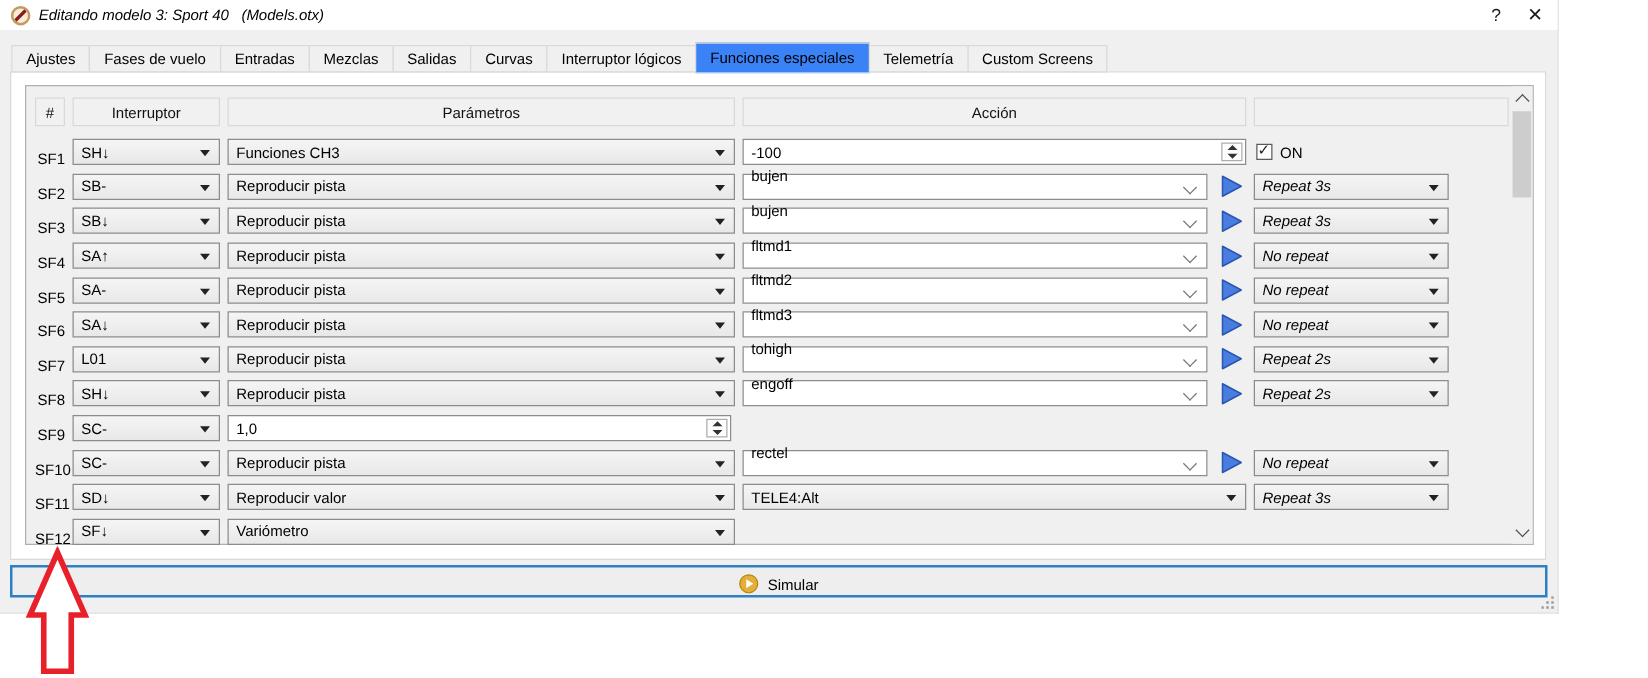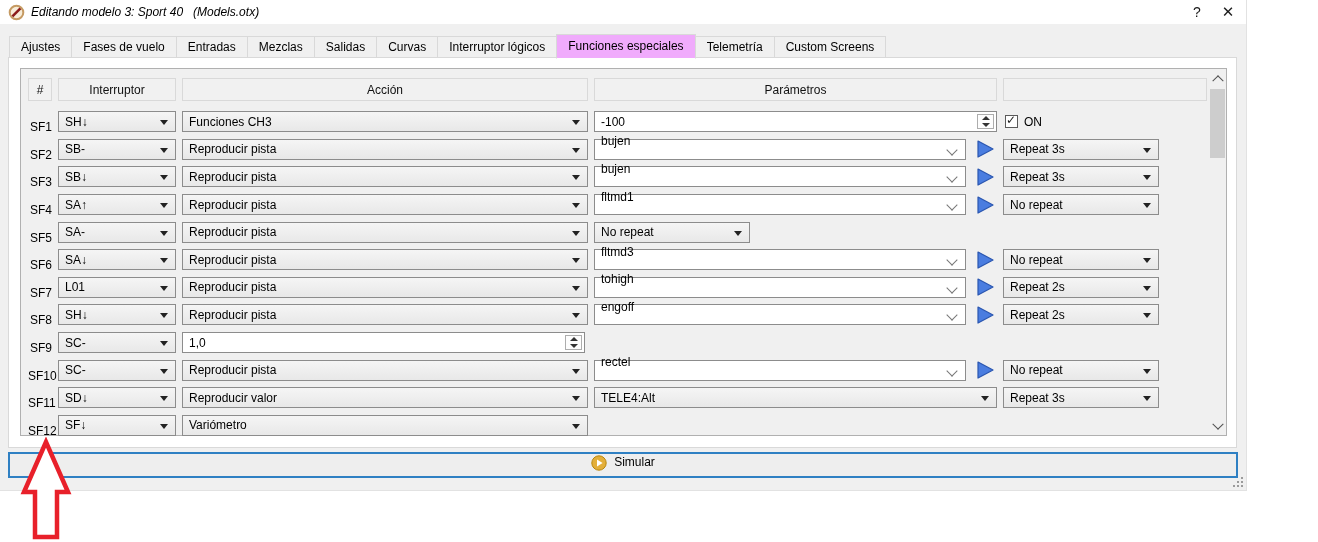--- a/index.html
+++ b/index.html
@@ -12,21 +12,21 @@
   .wtitle{position:absolute;left:31px;top:5px;white-space:pre;font-style:italic;}
   .caption-btn{position:absolute;top:0;width:30px;height:24px;display:flex;align-items:center;
     justify-content:center;font-size:14px;color:#1a1a1a;cursor:default;}
   .help{right:34px;}
   .close{right:3px;font-size:15px;}
   
   .tabbar{position:absolute;left:9px;top:36px;height:22px;display:flex;align-items:flex-end;z-index:3;}
   .tab{height:20px;line-height:20px;padding:0 11px;background:#f0f0f0;border:1px solid #d9d9d9;
     margin-left:-1px;white-space:nowrap;}
   .tab:first-child{margin-left:0;margin-top:19px;}
-  .tab.active{height:23px;line-height:22px;background:#f0abfc;border-bottom:1px solid #ffffff;
+  .tab.active{height:23px;line-height:22px;background:#3b82f6;border-bottom:1px solid #ffffff;
     margin-bottom:-1px;position:relative;z-index:4;}
   
   .pane{position:absolute;left:8px;top:57px;width:1229px;height:391px;background:#ffffff;
     border:1px solid #d9d9d9;box-sizing:border-box;z-index:1;}
   .scrollarea{position:absolute;left:11px;top:10px;width:1207px;height:368px;
     border:1px solid #b0b0b0;background:#f0f0f0;box-sizing:border-box;}
   .tbl{position:absolute;left:7px;top:9px;width:1180px;}
   .row{display:grid;grid-template-columns:24px 118px 406px 403px 204px;column-gap:6px;align-items:center;}
   .hrow{margin-bottom:7px;}
   .trow{height:27.6px;}
@@ -51,33 +51,33 @@
     border-bottom:4px solid #333;}
   .tri-dn{width:0;height:0;border-left:4px solid transparent;border-right:4px solid transparent;
     border-top:4px solid #333;}
   .pcell{display:flex;align-items:center;gap:7px;}
   .play{width:24px;height:21px;padding:0;border:none;background:transparent;display:flex;
     align-items:center;justify-content:center;}
   .oncell{display:flex;align-items:center;gap:6px;margin-left:2px;}
   .cb{width:13px;height:13px;box-sizing:border-box;border:1px solid #5a5a5a;background:#fff;
     position:relative;}
   .cb .mark{position:absolute;left:0px;top:-3px;font-size:12px;color:#1c1c1c;}
-  .repeat{width:156px;}
+  .repeat{width:156px;font-style:italic;}
   
   .vscroll{position:absolute;top:0;right:0;bottom:0;width:17px;background:#f0f0f0;}
   .sbtn{height:17px;display:flex;align-items:center;justify-content:center;}
   .sbtn.down{position:absolute;bottom:0;left:0;right:0;}
   .chev-up{width:7px;height:7px;border-left:1.8px solid #505050;border-top:1.8px solid #505050;
     transform:rotate(45deg) translate(2px,2px);}
   .chev-dn{width:7px;height:7px;border-right:1.8px solid #505050;border-bottom:1.8px solid #505050;
     transform:rotate(45deg) translate(-2px,-2px);}
   .thumb{position:absolute;left:1px;top:20px;width:15px;height:69px;background:#cdcdcd;}
   
   .simular{position:absolute;left:8px;top:452px;width:1230px;height:26px;box-sizing:border-box;
-    background:#eeeeee;border:2px solid #2f80c3;display:flex;align-items:flex-start;justify-content:center;
+    background:#eeeeee;border:2px solid #2f80c3;display:flex;align-items:flex-end;justify-content:center;
     gap:7px;font-family:inherit;font-size:12px;color:#000;}
   .grip{position:absolute;right:2px;bottom:2px;}
   .annot{position:absolute;left:18px;top:437px;z-index:50;}
 </style>
 </head>
 <body>
 
 <div class="window">
 
   <div class="titlebar">
@@ -102,22 +102,22 @@
       <div class="tab">Telemetría</div>
       <div class="tab">Custom Screens</div>
     </div>
 
   <div class="pane">
     <div class="scrollarea">
       <div class="tbl" id="tbl">
           <div class="row hrow">
             <div class="hcell">#</div>
             <div class="hcell">Interruptor</div>
+            <div class="hcell">Parámetros</div>
             <div class="hcell">Acción</div>
-            <div class="hcell">Parámetros</div>
             <div class="hcell"></div>
           </div>
           <div class="row trow">
             <div class="rid">SF1</div>
             <div class="dd">
               <span class="txt">SH↓</span>
               <span class="arr"></span>
             </div>
             <div class="dd">
               <span class="txt">Funciones CH3</span>
@@ -227,20 +227,31 @@
           </div>
           <div class="row trow">
             <div class="rid">SF5</div>
             <div class="dd">
               <span class="txt">SA-</span>
               <span class="arr"></span>
             </div>
             <div class="dd">
               <span class="txt">Reproducir pista</span>
               <span class="arr"></span>
+            </div>
+            <div class="pcell">
+              <div class="combo">
+                <span class="val">fltmd2</span>
+                <span class="chev"></span>
+              </div>
+              <button class="play">
+                <svg width="22" height="20" viewBox="0 0 22 20">
+                  <path d="M4 2 L19 10 L4 18 Z" fill="#4a7de0" stroke="#2a56b0" stroke-width="1.2" stroke-linejoin="round"></path>
+                </svg>
+              </button>
             </div>
             <div class="pcell">
               <div class="dd repeat">
                 <span class="txt">No repeat</span>
                 <span class="arr"></span>
               </div>
             </div>
           </div>
           <div class="row trow">
             <div class="rid">SF6</div>

